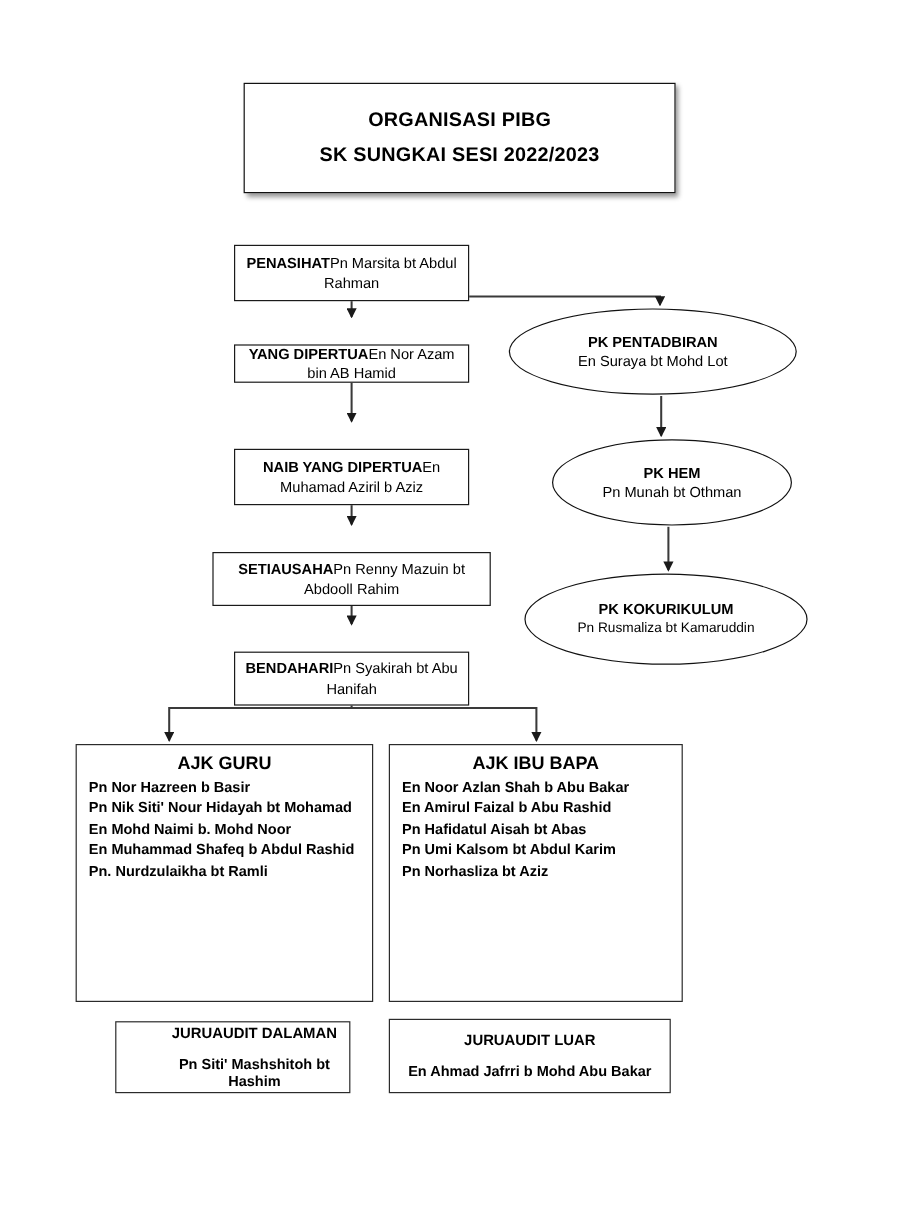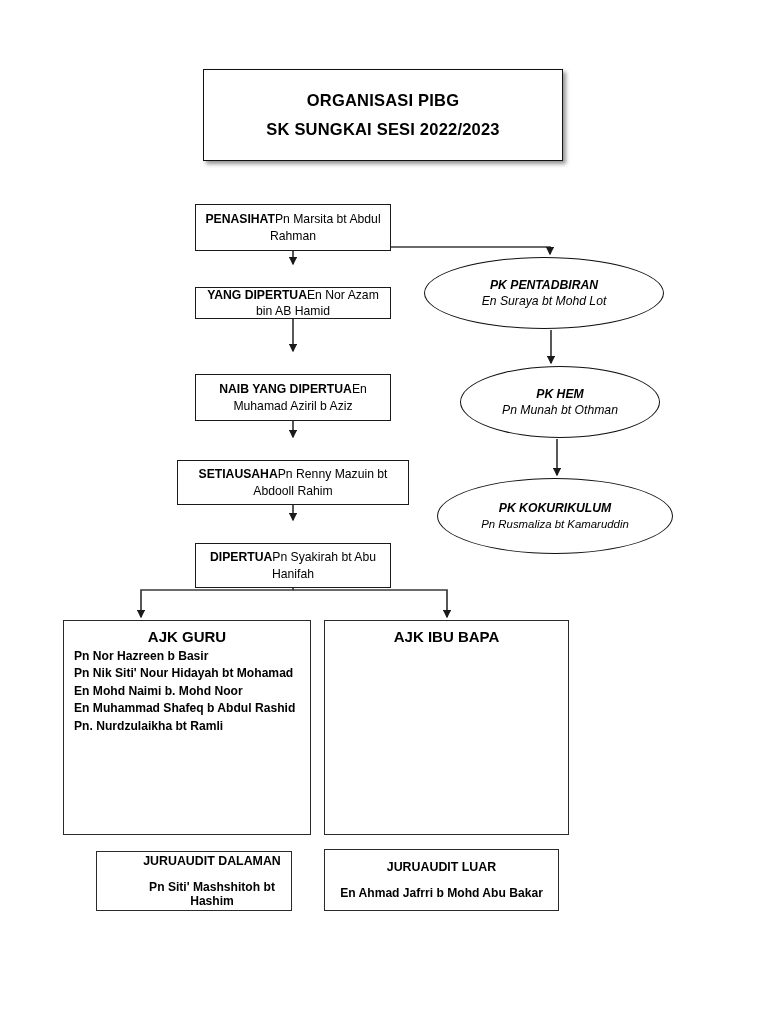--- a/index.html
+++ b/index.html
@@ -101,21 +101,20 @@
     background: #ffffff;
     border: 1.6px solid #111111;
     border-radius: 50%;
     z-index: 2;
     display: flex;
     flex-direction: column;
     justify-content: center;
     align-items: center;
     text-align: center;
     line-height: 1.32;
-    font-style: italic;
   }
   .ellipse .role   { font-weight: bold; font-size: 12.2px; }
   .ellipse .person { font-weight: normal; font-size: 12.2px; }
 
   #ell-pentadbiran { left: 424px; top: 257px; width: 240px; height: 72px; }
   #ell-hem         { left: 460px; top: 366px; width: 200px; height: 72px; }
   #ell-kokurikulum { left: 437px; top: 478px; width: 236px; height: 76px; }
   #ell-kokurikulum .person { font-size: 11.4px; }
 
   
@@ -214,21 +213,21 @@
 
   <div class="node inline-box" id="node-naib">
     <div class="line"><span class="role">NAIB YANG DIPERTUA</span><span class="person">En Muhamad Aziril b Aziz</span></div>
   </div>
 
   <div class="node inline-box" id="node-setiausaha">
     <div class="line"><span class="role">SETIAUSAHA</span><span class="person">Pn Renny Mazuin bt Abdooll Rahim</span></div>
   </div>
 
   <div class="node inline-box" id="node-bendahari">
-    <div class="line"><span class="role">DIPERTUA</span><span class="person">Pn Syakirah bt Abu Hanifah</span></div>
+    <div class="line"><span class="role">BENDAHARI</span><span class="person">Pn Syakirah bt Abu Hanifah</span></div>
   </div>
 
   <div class="ellipse" id="ell-pentadbiran">
     <div class="role">PK PENTADBIRAN</div>
     <div class="person">En Suraya bt Mohd Lot</div>
   </div>
 
   <div class="ellipse" id="ell-hem">
     <div class="role">PK HEM</div>
     <div class="person">Pn Munah bt Othman</div>
@@ -245,20 +244,27 @@
       <li>Pn Nor Hazreen b Basir</li>
       <li>Pn Nik Siti' Nour Hidayah bt Mohamad</li>
       <li>En Mohd Naimi b. Mohd Noor</li>
       <li>En Muhammad Shafeq b Abdul Rashid</li>
       <li>Pn. Nurdzulaikha bt Ramli</li>
     </ul>
   </div>
 
   <div class="ajk" id="ajk-ibu-bapa">
     <div class="ajk-title">AJK IBU BAPA</div>
+    <ul>
+      <li>En Noor Azlan Shah b Abu Bakar</li>
+      <li>En Amirul Faizal b Abu Rashid</li>
+      <li>Pn Hafidatul Aisah bt Abas</li>
+      <li>Pn Umi Kalsom bt Abdul Karim</li>
+      <li>Pn Norhasliza bt Aziz</li>
+    </ul>
   </div>
 
   <div class="audit" id="audit-dalaman">
     <div class="role">JURUAUDIT DALAMAN</div>
     <div class="person">Pn Siti' Mashshitoh bt Hashim</div>
   </div>
 
   <div class="audit" id="audit-luar">
     <div class="role">JURUAUDIT LUAR</div>
     <div class="person">En Ahmad Jafrri b Mohd Abu Bakar</div>

